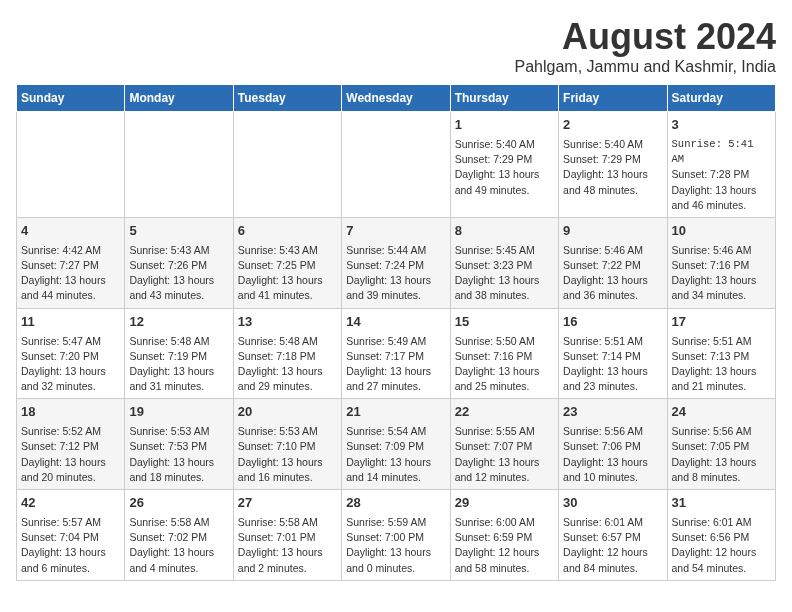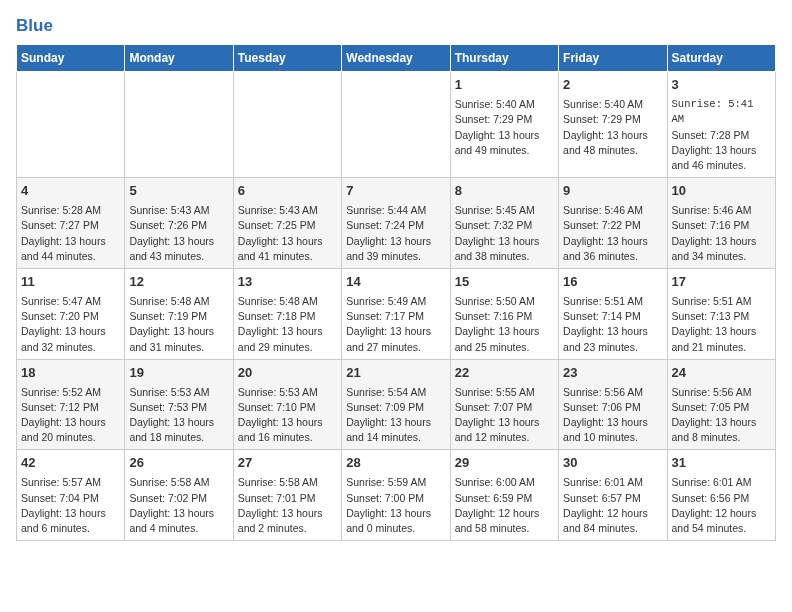--- a/index.html
+++ b/index.html
@@ -77,22 +77,25 @@
     .empty-cell {
       background: #fff !important;
     }
   </style>
 </head>
 <body>
 
 <div class="header">
   <div class="logo">
     <div>
-      <div style="font-size:17px;font-weight:bold;color:#2a6db5;line-height:1.2;">Blue</div>
     </div>
+  </div>
+  <div class="title-block">
+    <h1>August 2024</h1>
+    <h2>Pahlgam, Jammu and Kashmir, India</h2>
   </div>
 </div>
 
 <table>
   <thead>
     <tr>
       <th>Sunday</th>
       <th>Monday</th>
       <th>Tuesday</th>
       <th>Wednesday</th>
@@ -125,21 +128,21 @@
           <span class="day-number">3</span>
           <span style="display: block; font-family: Liberation Mono, monospace;">Sunrise: 5:41 AM</span>
           <span style="display: block;">Sunset: 7:28 PM</span>
           <span style="display: block;">Daylight: 13 hours</span>
           <span style="display: block;">and 46 minutes.</span>
         </td>
       </tr>
       <tr>
         <td>
           <span class="day-number">4</span>
-          <span style="display: block;">Sunrise: 5:28 AM</span>
+          <span style="display: block;">Sunrise: 4:42 AM</span>
           <span style="display: block;">Sunset: 7:27 PM</span>
           <span style="display: block;">Daylight: 13 hours</span>
           <span style="display: block;">and 44 minutes.</span>
         </td>
         <td>
           <span class="day-number">5</span>
           <span style="display: block;">Sunrise: 5:43 AM</span>
           <span style="display: block;">Sunset: 7:26 PM</span>
           <span style="display: block;">Daylight: 13 hours</span>
           <span style="display: block;">and 43 minutes.</span>
@@ -154,21 +157,21 @@
         <td>
           <span class="day-number">7</span>
           <span style="display: block;">Sunrise: 5:44 AM</span>
           <span style="display: block;">Sunset: 7:24 PM</span>
           <span style="display: block;">Daylight: 13 hours</span>
           <span style="display: block;">and 39 minutes.</span>
         </td>
         <td>
           <span class="day-number">8</span>
           <span style="display: block;">Sunrise: 5:45 AM</span>
-          <span style="display: block;">Sunset: 7:32 PM</span>
+          <span style="display: block;">Sunset: 3:23 PM</span>
           <span style="display: block;">Daylight: 13 hours</span>
           <span style="display: block;">and 38 minutes.</span>
         </td>
         <td>
           <span class="day-number">9</span>
           <span style="display: block;">Sunrise: 5:46 AM</span>
           <span style="display: block;">Sunset: 7:22 PM</span>
           <span style="display: block;">Daylight: 13 hours</span>
           <span style="display: block;">and 36 minutes.</span>
         </td>

